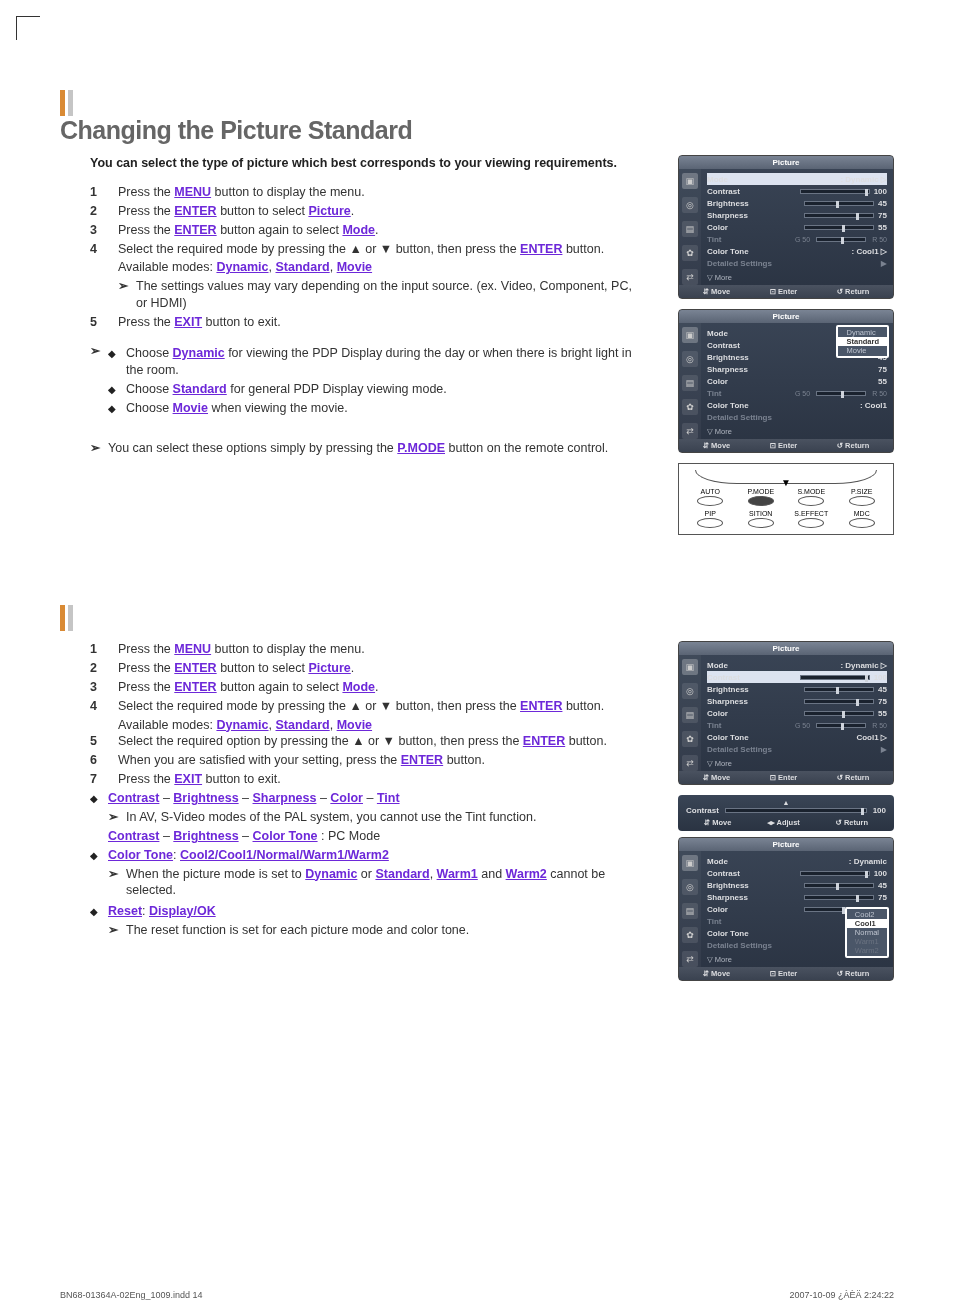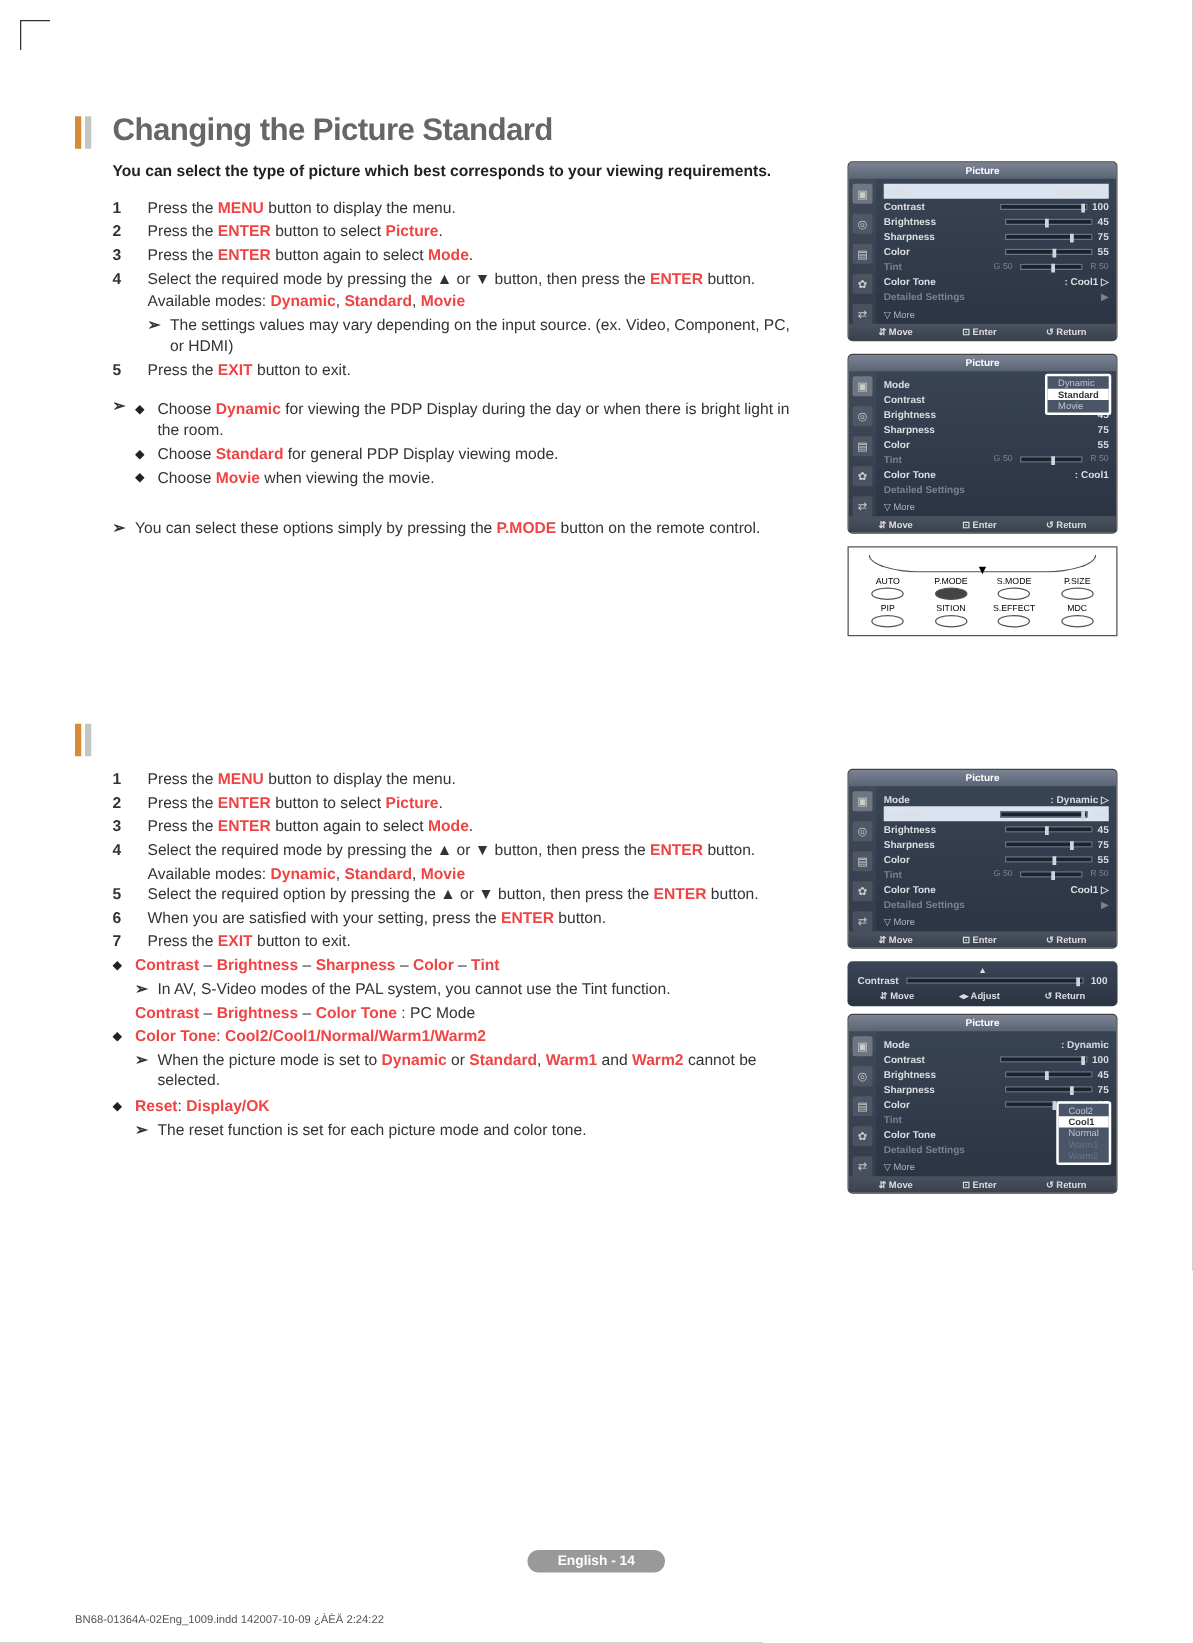--- a/index.html
+++ b/index.html
@@ -2,21 +2,21 @@
 <html><head>
 <meta charset="utf-8">
 <style>
   * { box-sizing: border-box; margin: 0; padding: 0; }
   body { background: #888; font-family: Arial, Helvetica, sans-serif; }
   .page {
     width: 954px; height: 1314px; background: #fff; margin: 0 auto;
     position: relative; padding: 90px 60px 40px 60px;
   }
   .section { margin-bottom: 70px; }
-  .title-row { display: flex; align-items: flex-end; margin-bottom: 10px; }
+  .title-row { display: flex; align-items: flex-start; margin-bottom: 10px; flex-direction: column; }
   .title-bars { display: flex; flex-direction: row; margin-right: 14px; }
   .bar { width: 5px; height: 26px; margin-right: 3px; }
   .bar.orange { background: #d98a34; }
   .bar.gray { background: #c5c5c5; }
   h2 { font-size: 25px; font-weight: bold; color: #666; letter-spacing: -0.5px; }
   .content-row { display: flex; gap: 34px; justify-content: flex-end; }
   .text-col { flex: 1; font-size: 12.5px; color: #333; line-height: 1.35; padding-left: 30px; }
   .intro { font-weight: bold; margin-bottom: 12px; color: #222; }
   ol.steps { list-style: none; }
   ol.steps li { display: flex; margin-bottom: 2px; }
@@ -64,22 +64,22 @@
   .rb-row { display: flex; justify-content: space-around; width: 100%; }
   .rb-btn { width: 40px; display: flex; flex-direction: column; align-items: center; font-size: 7px; font-family: Arial; }
   .rb-oval { width: 26px; height: 10px; border: 1px solid #555; border-radius: 50%; margin-top: 1px; }
   .rb-btn.hi .rb-oval { background: #444; }
   .rb-top-arc { border: 1px solid #555; border-radius: 0 0 60px 60px / 0 0 20px 20px; height: 14px; width: 90%; margin: 0 auto 4px; border-top: none; position: relative; }
   .rb-arrow { position: absolute; left: 50%; bottom: -5px; transform: translateX(-50%); font-size: 10px; }
   .page-foot { position: absolute; bottom: 56px; left: 0; width: 100%; text-align: center; }
   .foot-pill { display: inline-block; background: #999; color: #fff; font-size: 11px; font-weight: bold; padding: 3px 24px; border-radius: 12px; }
   .crop-marks { position: absolute; }
   .crop-marks.lt { top: 16px; left: 16px; border-left: 1px solid #333; border-top: 1px solid #333; width: 24px; height: 24px; }
-  .imprint { position: absolute; bottom: 14px; left: 60px; right: 60px; display: flex; font-size: 9px; color: #555; }
-  b { font-weight: bold; color: #ef4444; }
+  .imprint { position: absolute; bottom: 14px; left: 60px; right: 60px; display: flex; justify-content: space-between; font-size: 9px; color: #555; }
+  b { font-weight: bold; color: #6d28d9; text-decoration: underline; }
   .hl { background: #dce3f0; }
 </style>
 </head>
 <body>
 
 <div class="page">
   <div class="crop-marks lt"></div>
 
   <div class="section">
     <div class="title-row">
@@ -593,21 +593,18 @@
           <div class="osd-footer">
               <span>⇵ <span>Move</span></span>
               <span>⊡ <span>Enter</span></span>
               <span>↺ <span>Return</span></span>
             </div>
         </div>
       </div>
     </div>
   </div>
 
-  <div class="page-foot">
-    <span class="foot-pill">English - 14</span>
-  </div>
 
   <div class="imprint">
     <span>BN68-01364A-02Eng_1009.indd   14</span>
     <span>2007-10-09   ¿ÀÈÄ 2:24:22</span>
   </div>
 </div>
 
 </body></html>

